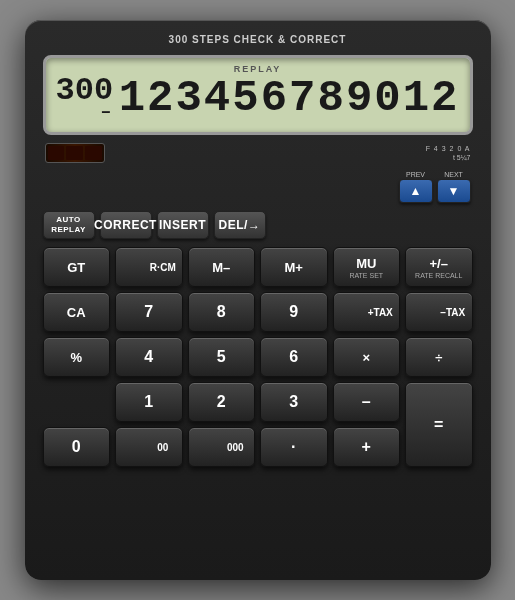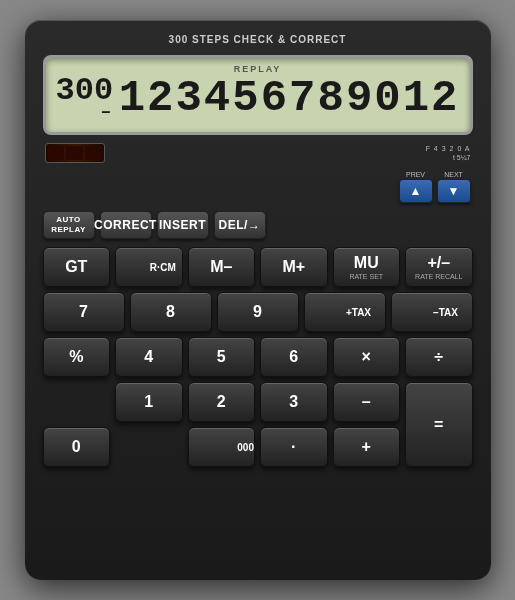--- a/index.html
+++ b/index.html
@@ -226,21 +226,21 @@
     }
     .btn.red {
       background: linear-gradient(180deg, #c0392b 0%, #8b0000 100%);
     }
     .btn-sub {
       font-size: 7px;
       color: #aaa;
       font-weight: normal;
     }
     .btn-label {
-      font-size: 16px;
+      font-size: 13px;
       font-weight: bold;
       color: white;
     }
     .btn-label.small {
       font-size: 10px;
       margin-left: 28px;
     }
     .btn-label.large {
       font-size: 16px;
     }
@@ -320,20 +320,23 @@
         <span class="btn-sub">RATE SET</span>
       </div>
       <div class="btn">
         <span class="btn-label">+/–</span>
         <span class="btn-sub">RATE RECALL</span>
       </div>
     </div>
 
     <div class="key-row">
       <div class="btn">
+        <span class="btn-label">CA</span>
+      </div>
+      <div class="btn">
         <span class="btn-label large">7</span>
       </div>
       <div class="btn">
         <span class="btn-label large">8</span>
       </div>
       <div class="btn">
         <span class="btn-label large">9</span>
       </div>
       <div class="btn">
         <span class="btn-label small">+TAX</span>
@@ -373,21 +376,24 @@
       </div>
         <div class="btn" style="height: 40px; min-height: 40px; grid-area: 1 / 4;">
         <span class="btn-label large">3</span>
       </div>
         <div class="btn tall" style="grid-area: 1 / 5; height: 40px; min-height: 40px;">
         <span class="btn-label large">–</span>
       </div>
         <div class="btn" style="height: 40px; min-height: 40px; grid-area: 2 / 1;">
         <span class="btn-label large">0</span>
       </div>
-        <div class="btn" style="height: 40px; min-height: 40px; grid-area: 2 / 3; align-items: flex-end;">
+        <div class="btn" style="height: 40px; min-height: 40px; grid-area: 2 / 2;">
+        <span class="btn-label small">00</span>
+      </div>
+        <div class="btn" style="height: 40px; min-height: 40px; grid-area: 2 / 3;">
         <span class="btn-label small">000</span>
       </div>
         <div class="btn" style="height: 40px; min-height: 40px; grid-area: 2 / 4;">
         <span class="btn-label large">·</span>
       </div>
         <div class="btn tall" style="height: 40px; min-height: 40px; grid-area: 2 / 5;">
         <span class="btn-label large">+</span>
       </div>
         <div class="btn tall" style="height: auto; min-height: 40px; grid-area: 1 / 6 / span 2;">
         <span class="btn-label large">=</span>

